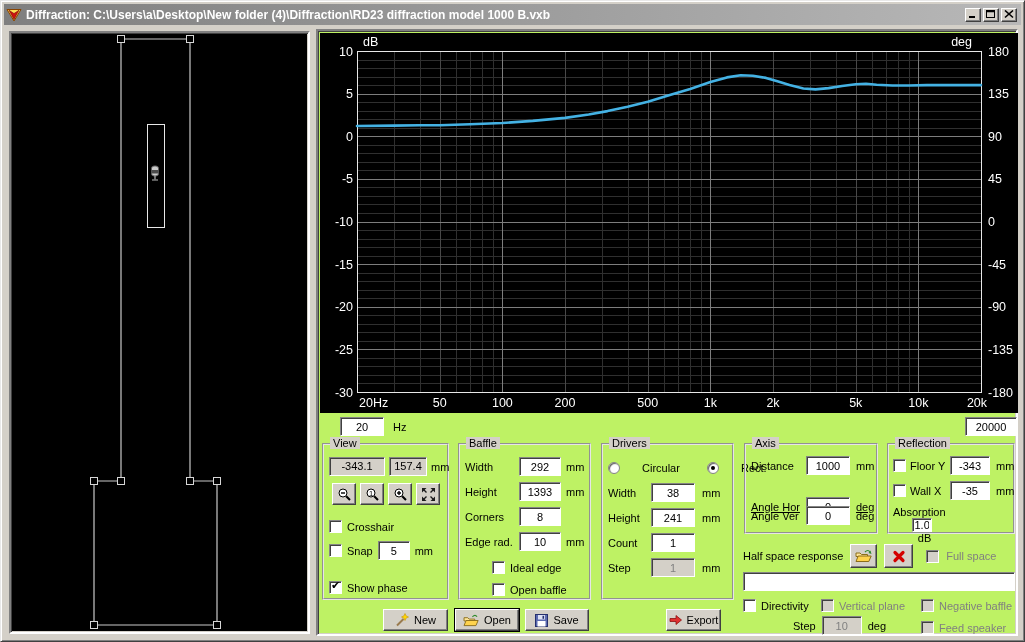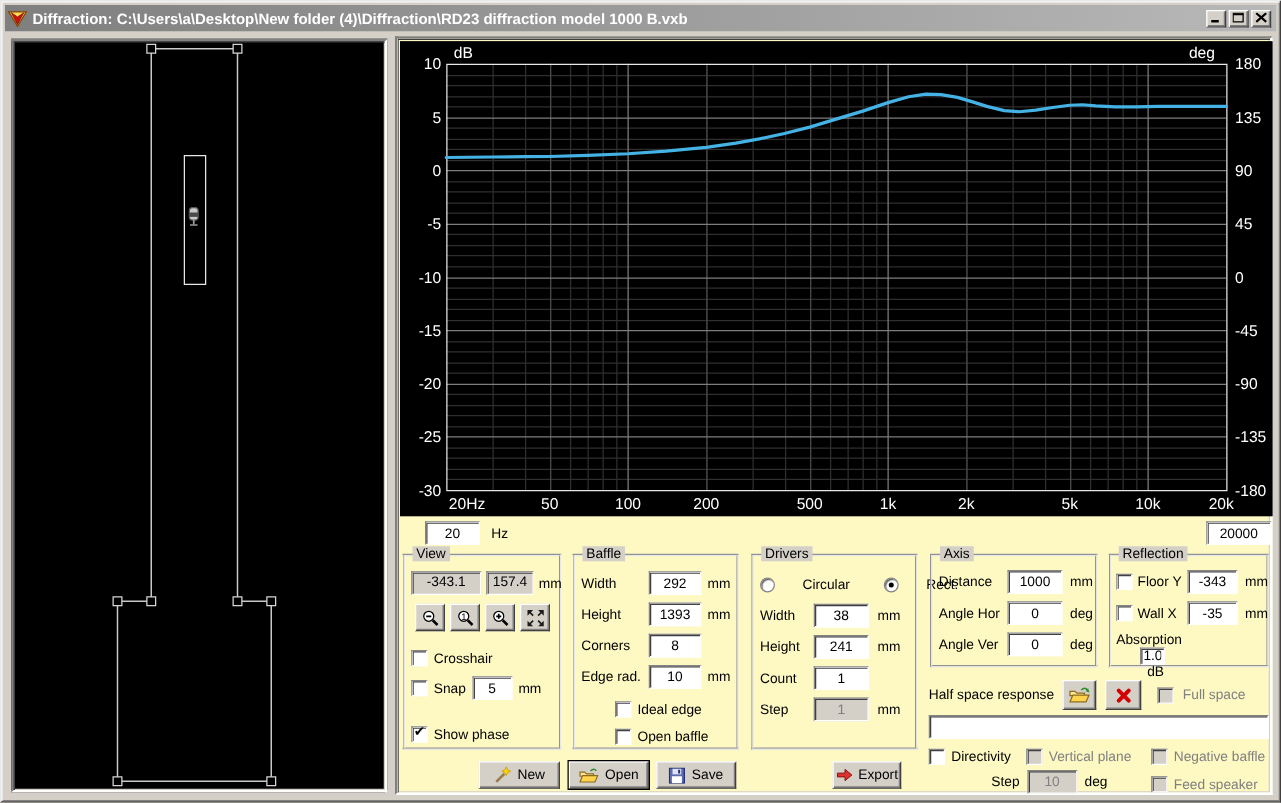--- a/index.html
+++ b/index.html
@@ -14,21 +14,21 @@
   .title-text{color:#fff;font-weight:bold;font-size:12px;margin-left:4px;flex:1;
     white-space:nowrap;overflow:hidden;}
   .winbtns{display:flex;gap:2px;margin-right:2px;}
   .tbtn{width:16px;height:14px;background:#d4d0c8;border:1px solid;
     border-color:#fff #404040 #404040 #fff;box-shadow:inset -1px -1px 0 #808080;
     display:flex;align-items:center;justify-content:center;padding:0;}
   
   .sunken{border:2px solid;border-color:#808080 #fff #fff #808080;
     box-shadow:inset 1px 1px 0 #404040, inset -1px -1px 0 #d4d0c8;box-sizing:border-box;}
   .left-panel{position:absolute;left:8px;top:30px;width:301px;height:603px;background:#000;}
-  .right-panel{position:absolute;left:315px;top:28px;width:702px;height:607px;background:#fef9c3;}
+  .right-panel{position:absolute;left:315px;top:28px;width:702px;height:607px;background:#bef264;}
   .rc{position:absolute;left:2px;top:2px;width:698px;height:603px;}
   .chart{position:absolute;left:0;top:0;width:698px;height:380px;background:#000;}
   
   .tb{box-sizing:border-box;height:19px;background:#fff;
     border:1px solid #848484;border-right-color:#fff;border-bottom-color:#fff;
     box-shadow:inset 1px 1px 0 #404040;
     font:11px "Liberation Sans",sans-serif;text-align:center;padding:0 2px;}
   .tb.gray{background:#d4d0c8;}
   .tb.disabled{background:#d4d0c8;color:#808080;}
   .group{position:absolute;border:2px groove #e6e6e6;box-sizing:border-box;}
@@ -340,21 +340,21 @@
         </div>
       </div>
 
       <div class="group" style="left:424px;top:410px;width:134px;height:91px;">
         <span class="grouptitle">Axis</span>
         <div class="frow" style="left:5px;top:11px;">
           <span class="lab" style="width:55px;">Distance</span>
           <input class="tb" style="width: 44px;" value="1000">
           <span class="lab" style="margin-left:6px;">mm</span>
         </div>
-        <div class="frow" style="left:5px;top:36px;">
+        <div class="frow" style="left:5px;top:52px;text-decoration:underline;">
           <span class="lab" style="width:55px;">Angle Hor</span>
           <input class="tb" style="width: 44px;" value="0">
           <span class="lab" style="margin-left:6px;">deg</span>
         </div>
         <div class="frow" style="left:5px;top:61px;">
           <span class="lab" style="width:55px;">Angle Ver</span>
           <input class="tb" style="width: 44px;" value="0">
           <span class="lab" style="margin-left:6px;">deg</span>
         </div>
       </div>

